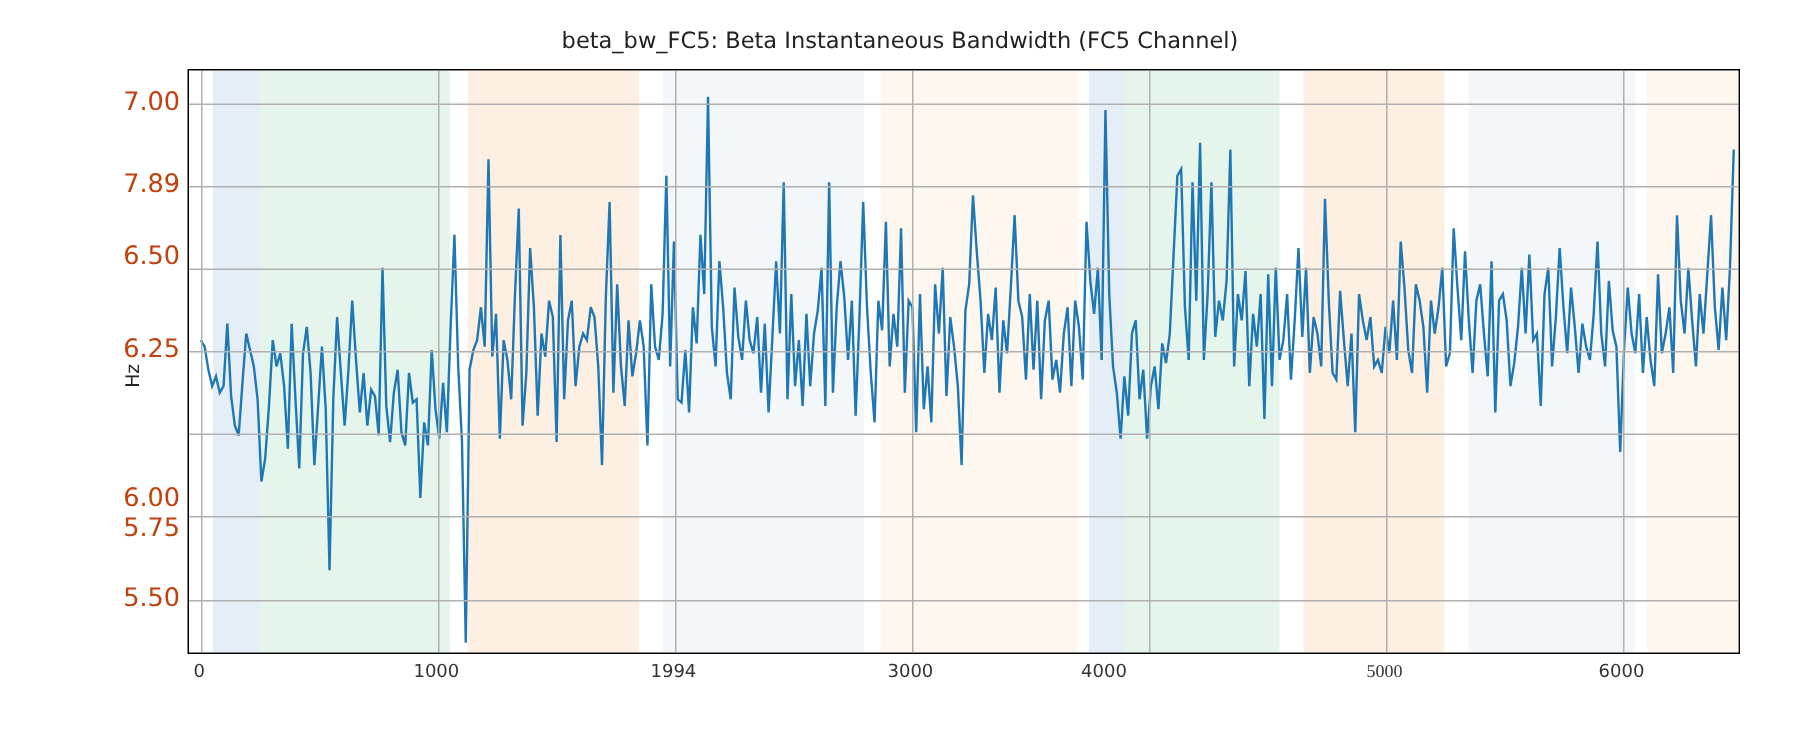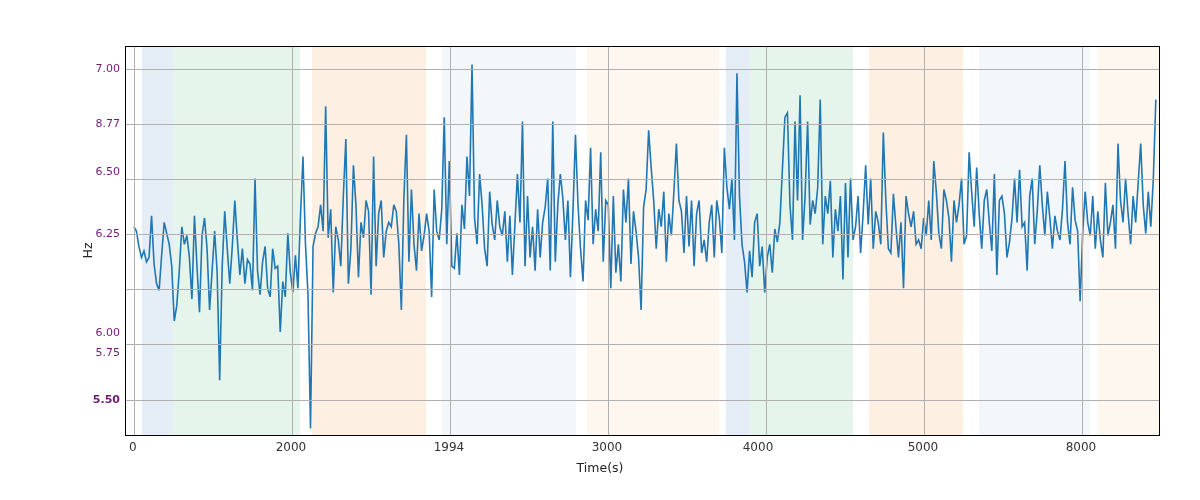--- a/index.html
+++ b/index.html
@@ -59,22 +59,22 @@
     top: 440px;
     font-size: 12px;
     color: #333;
     transform: translateX(-50%);
     text-align: center;
     white-space: nowrap;
   }
   .tick-y {
     position: absolute;
     right: 1080px;
-    font-size: 11px;
-    color: #701a75;
+    font-size: 17px;
+    color: #c2410c;
     transform: translateY(-50%);
     text-align: right;
     white-space: nowrap;
   }
   .xlabel {
     position: absolute;
     top: 460px;
     left: 0;
     width: 1200px;
     text-align: center;
@@ -96,20 +96,21 @@
     font-size: 12.5px;
     color: #222;
     white-space: nowrap;
   }
 </style>
 </head>
 <body>
 
 <div class="figure">
 
+  <div class="title">beta_bw_FC5: Beta Instantaneous Bandwidth (FC5 Channel)</div>
 
   <div class="ylabel">
     <span>Hz</span>
   </div>
 
   <div class="axes" id="axes">
       <div class="band" style="left: 971.794px; width: 63.2061px; background: rgb(252, 229, 205);"></div>
       <div class="band" style="left: 853.282px; width: 110.611px; background: rgb(214, 228, 240);"></div>
       <div class="band" style="left: 742.672px; width: 94.8092px; background: rgb(249, 203, 156);"></div>
       <div class="band" style="left: 624.16px; width: 102.71px; background: rgb(169, 223, 191);"></div>
@@ -134,32 +135,31 @@
       <div class="grid-h" style="top: 297.458px;"></div>
       <div class="grid-h" style="top: 242.373px;"></div>
       <div class="grid-h" style="top: 187.288px;"></div>
       <div class="grid-h" style="top: 132.203px;"></div>
       <div class="grid-h" style="top: 77.1186px;"></div>
       <div class="grid-h" style="top: 22.0339px;"></div>
     </div>
 
   <div id="xtick-container">
       <div class="tick-x" style="left: 132.901px;">0</div>
-      <div class="tick-x" style="left: 290.916px;">2000</div>
+      <div class="tick-x" style="left: 290.916px;">1000</div>
       <div class="tick-x" style="left: 448.931px;">1994</div>
       <div class="tick-x" style="left: 606.947px;">3000</div>
-      <div class="tick-x" style="left: 758px;">4000</div>
-      <div class="tick-x" style="left: 922.977px;">5000</div>
-      <div class="tick-x" style="left: 1080.99px;">8000</div>
+      <div class="tick-x" style="left: 736px;">4000</div>
+      <div class="tick-x" style="left: 922.977px; font-family: Liberation Serif, serif;">5000</div>
+      <div class="tick-x" style="left: 1080.99px;">6000</div>
     </div>
   <div id="ytick-container">
-      <div class="tick-y" style="top: 398.542px; font-weight: bold;">5.50</div>
+      <div class="tick-y" style="top: 398.542px;">5.50</div>
       <div class="tick-y" style="top: 352px;">5.75</div>
       <div class="tick-y" style="top: 288.373px; margin-top: 44px;">6.00</div>
       <div class="tick-y" style="top: 233.288px;">6.25</div>
       <div class="tick-y" style="top: 171px;">6.50</div>
-      <div class="tick-y" style="top: 123.119px;">8.77</div>
+      <div class="tick-y" style="top: 123.119px;">7.89</div>
       <div class="tick-y" style="top: 68.0339px;">7.00</div>
     </div>
 
-  <div class="xlabel">Time(s)</div>
 
 </div>
 
 </body></html>

